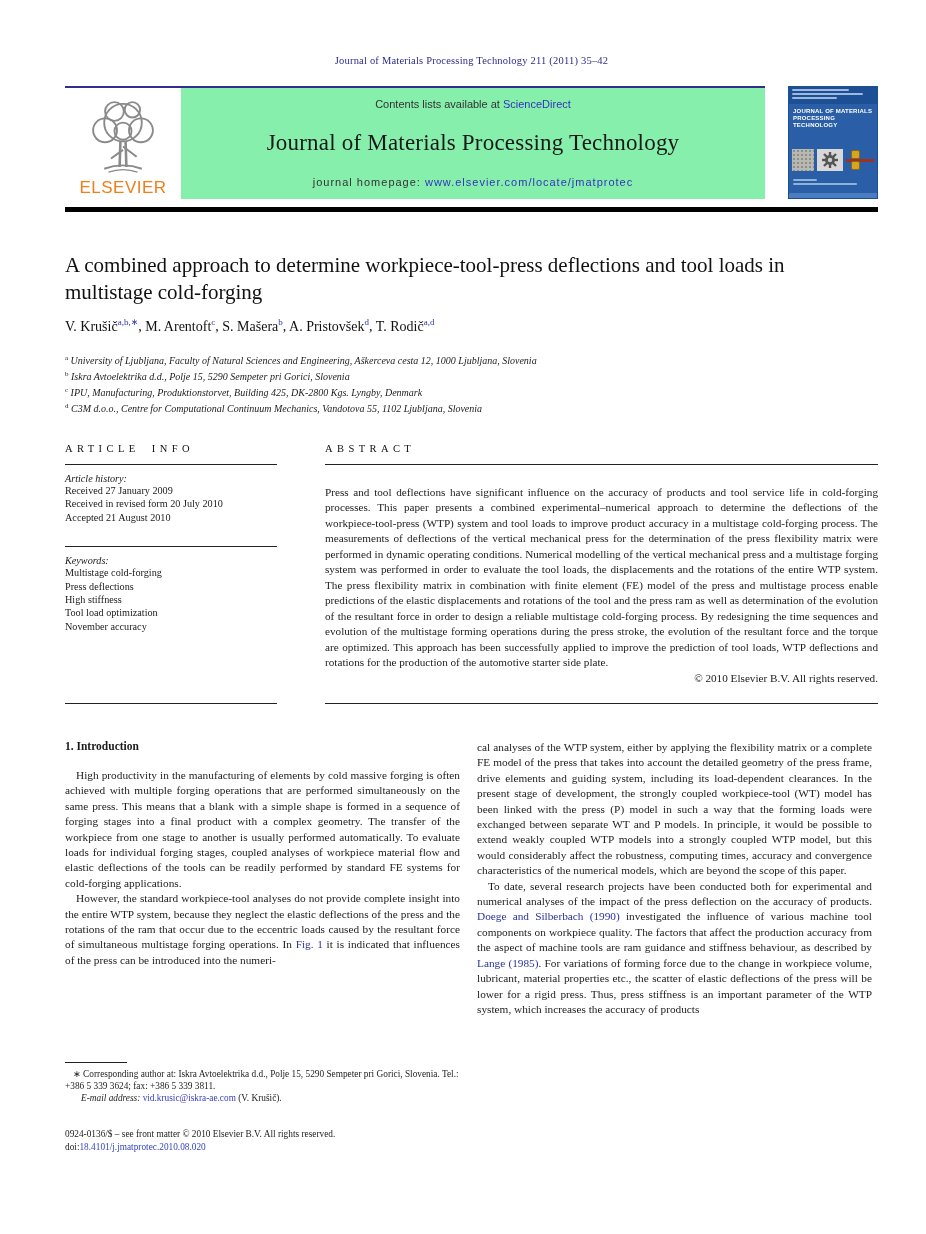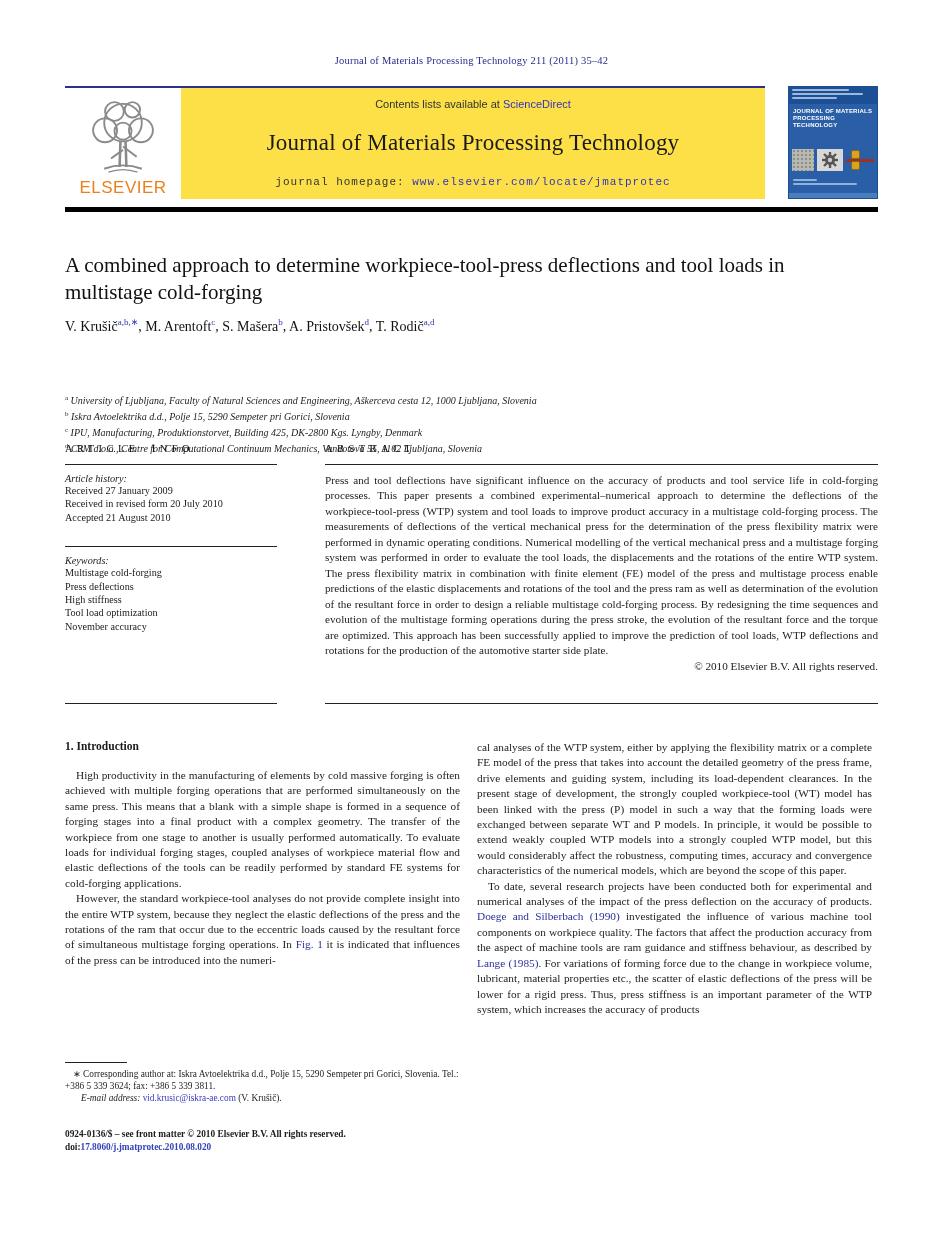--- a/index.html
+++ b/index.html
@@ -25,31 +25,31 @@
   .logo-box {
     width:116px; background:#ffffff; display:flex; flex-direction:column;
     align-items:center; justify-content:flex-end; padding-bottom:2px;
   }
   .logo-box svg { display:block; }
   .elsevier-word {
     font-family:Liberation Sans, sans-serif; color:#ee7f1b; font-size:17px;
     letter-spacing:0.5px; line-height:18px;
   }
   .banner-center {
-    flex:1; background:#fde047; display:flex; flex-direction:column;
+    flex:1; background:#86efac; display:flex; flex-direction:column;
     align-items:center; justify-content:space-between; padding:10px 6px 11px 6px;
   }
   .contents-line { font-family:"Liberation Sans", sans-serif; font-size:11px; color:#333; }
   .contents-line a, .link { color:#3333bb; text-decoration:none; }
   .journal-big-title {
     font-family:"Liberation Serif", serif; font-size:23px; color:#1a1a1a;
     letter-spacing:0.2px;
   }
   .homepage-line {
-    font-family:Liberation Mono, monospace; font-size:11px; color:#333;
+    font-family:Liberation Sans, sans-serif; font-size:11px; color:#333;
     letter-spacing:1px;
   }
   .cover-box {
     width:90px; margin-left:23px; background:#2a5fa8; position:relative;
     display:flex; flex-direction:column; overflow:hidden;
     border:1px solid #1d4f94;
   }
   .cover-topband { height:17px; background:#1d4f94; padding:2px 3px; }
   .cover-topband .bar { height:2px; background:#9db9dd; margin-bottom:2px; border-radius:1px; }
   .cover-title {
@@ -75,39 +75,39 @@
   .cover-bottom { position:absolute; bottom:0; left:0; right:0; height:5px; background:#4a7cc0; }
 
   .black-rule { top:207px; height:5px; background:#000000; }
 
   
   .paper-title {
     top:252px; font-size:21px; line-height:27px; color:#111; width:800px;
   }
   .authors-line { top:317px; font-size:14px; color:#111; }
   .authors-line sup { font-size:9px; color:#3036b4; }
-  .affiliations { top:352px; font-size:10px; font-style:italic; line-height:12.8px; color:#222;margin-top:40px; }
+  .affiliations { top:352px; font-size:10px; font-style:italic; line-height:12.8px; color:#222; }
   .affiliations sup { font-size:7px; font-style:normal; }
 
   
   .info-row { top:441px; height:263px; display:flex; }
   .info-col { width:212px; position:relative; }
   .abs-col  { flex:1; margin-left:48px; position:relative; }
   .sec-heading {
     font-size:10.5px; letter-spacing:0.42em; word-spacing:0.5em; color:#111;
     padding-top:2px;
   }
   .hrule { border:none; border-top:1.4px solid #222; margin:0; }
   .info-col .hrule1 { margin-top:10px; }
   .history-label, .keywords-label { font-style:italic; font-size:10.2px; margin-top:8px; }
   .history-lines, .keyword-lines { font-size:10.2px; line-height:13.4px; }
   .info-col .hrule2 { margin-top:22px; }
   .abs-col .hrule1 { margin-top:10px; }
   .abstract-text {
-    margin-top:8px; font-size:11.2px; line-height:15.45px; text-align:justify; color:#1c1c1c;
+    margin-top:20px; font-size:11.2px; line-height:15.45px; text-align:justify; color:#1c1c1c;
   }
   .abstract-copyright { text-align:right; font-size:11.2px; margin-top:2px; }
   .bottom-rule { position:absolute; bottom:0; left:0; right:0; border-top:1.4px solid #222; }
 
   
   .body-row { top:740px; display:flex; }
   .bcol { width:395px; }
   .bcol + .bcol { margin-left:17px; }
   .sec1-heading { font-size:11.5px; font-weight:bold; margin-bottom:16px; }
   .para {
@@ -117,21 +117,21 @@
   .para a { color:#2b3398; text-decoration:none; }
 
   
   .footnote-block { top:1062px; width:398px; }
   .fn-rule { width:62px; border:none; border-top:1px solid #222; margin-bottom:6px; }
   .fn-text { font-size:9.3px; line-height:11.8px; color:#1c1c1c; }
   .fn-text .fn-star { padding-left:8px; }
   .fn-email-line { padding-left:16px; }
   .fn-email-label { font-style:italic; }
   .fn-text a { color:#3a3ac0; text-decoration:none; }
-  .issn-block { top:1128px; font-size:9.3px; line-height:12.6px; color:#1c1c1c;font-weight:bold; }
+  .issn-block { top:1128px; font-size:9.3px; line-height:12.6px; color:#1c1c1c; }
   .issn-block a { color:#3344bb; text-decoration:none; }
 </style>
 </head>
 <body>
 
 <div class="content-abs citation-line">Journal of Materials Processing Technology 211 (2011) 35–42</div>
 
 <div class="content-abs banner-row">
   <div class="banner-main">
     <div class="logo-box">
@@ -273,15 +273,15 @@
     <span class="fn-star">∗</span><span> Corresponding author at: Iskra Avtoelektrika d.d., Polje 15, 5290 Sempeter pri Gorici, Slovenia. Tel.: +386 5 339 3624; fax: +386 5 339 3811.</span>
     <div class="fn-email-line">
       <span class="fn-email-label">E-mail address: </span><a href="#">vid.krusic@iskra-ae.com</a><span> (V. Krušič).</span>
     </div>
   </div>
 </div>
 
 <div class="content-abs issn-block">
   <div>0924-0136/$ – see front matter © 2010 Elsevier B.V. All rights reserved.</div>
   <div>
-    <span>doi:</span><a href="#">17.8060/j.jmatprotec.2010.08.020</a>
+    <span>doi:</span><a href="#">18.4101/j.jmatprotec.2010.08.020</a>
   </div>
 </div>
 
 </body></html>

